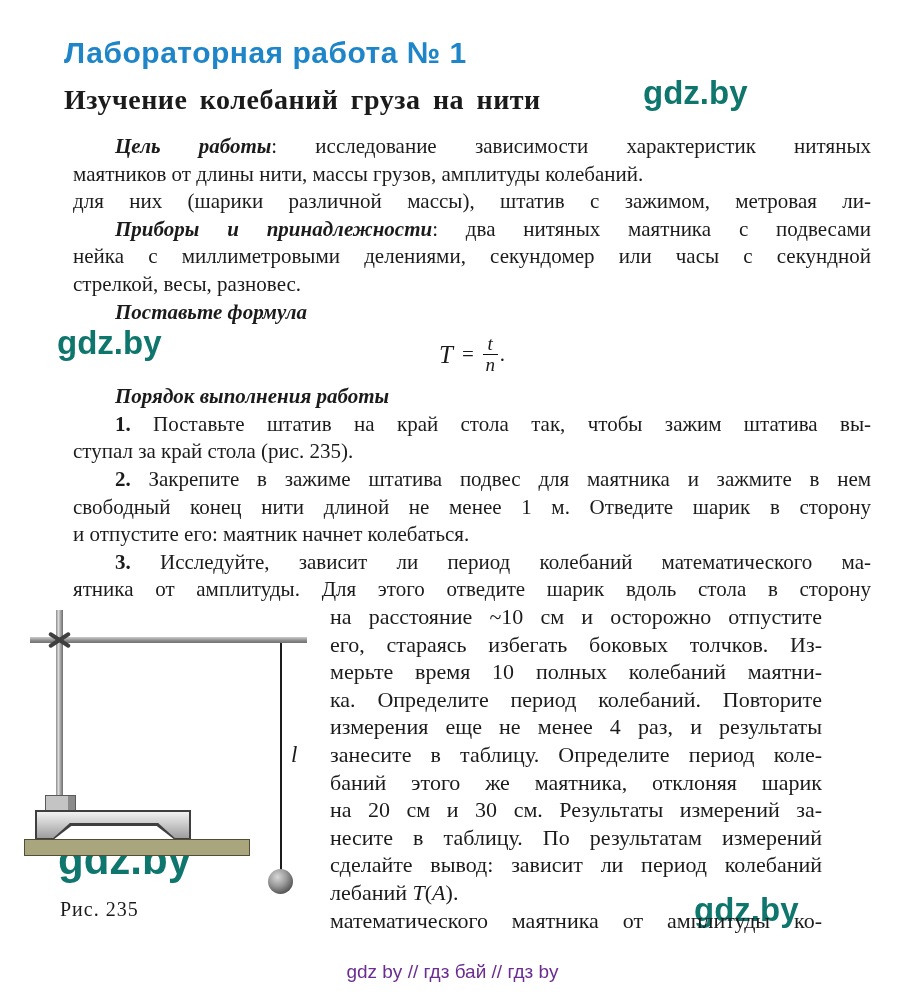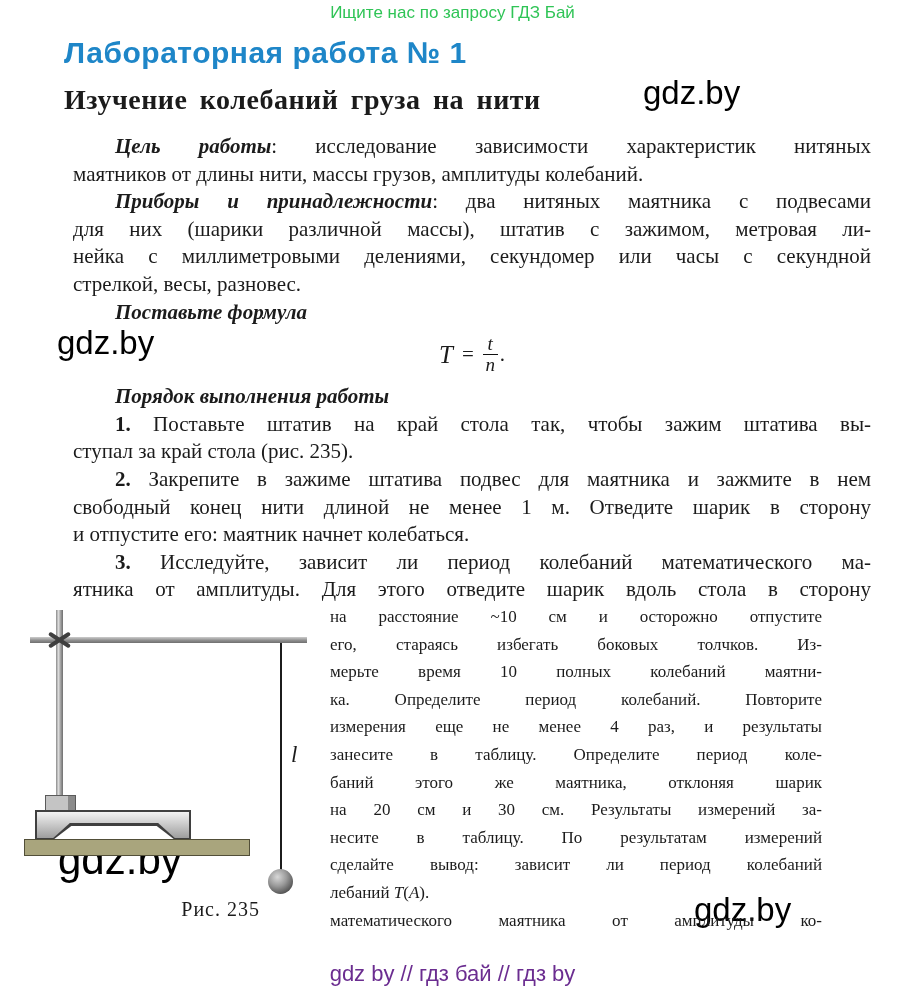--- a/index.html
+++ b/index.html
@@ -4,28 +4,28 @@
 <style>
   html,body{margin:0;padding:0;background:#fff;}
   .page{position:relative;width:905px;height:992px;background:#ffffff;overflow:hidden;
         font-family:"Liberation Serif",serif;color:#1b1b1b;}
   .promo{position:absolute;top:3px;left:0;right:0;text-align:center;
          font-family:"Liberation Sans",sans-serif;font-size:17px;color:#2fc456;}
   .lab-title{position:absolute;left:64px;top:36px;font-family:"Liberation Sans",sans-serif;
          font-weight:700;font-size:30px;color:#1e86c8;letter-spacing:0.5px;}
   .subject{position:absolute;left:64px;top:84px;font-weight:700;font-size:28px;
          letter-spacing:0.5px;word-spacing:5px;}
-  .wm{position:absolute;font-family:"Liberation Sans",sans-serif;color:#000000;
-         font-size:33px;font-weight:400;}
+  .wm{position:absolute;font-family:"Liberation Sans",sans-serif;color:#0f766e;
+         font-size:33px;font-weight:700;}
   .wm-top{left:643px;top:74px;}
   .wm-mid{left:57px;top:324px;}
   .wm-fig{left:58px;top:836px;font-size:42px;}
   .wm-bottom{left:694px;top:891px;}
   .body-col{position:absolute;left:25px;top:133px;width:798px;font-size:21px;margin-left:48px;}
-  .right-col{position:absolute;left:330px;top:603px;width:492px;font-size:17px;}
+  .right-col{position:absolute;left:330px;top:603px;width:492px;font-size:22px;}
   .line{height:27.6px;line-height:27.6px;white-space:nowrap;}
   .j{text-align:justify;text-align-last:justify;}
   .indent{padding-left:42px;}
   .lead{font-weight:700;font-style:italic;}
   .stepnum{font-weight:700;}
   .subhead{font-weight:700;font-style:italic;padding-left:42px;height:27.6px;line-height:27.6px;}
   
   .formula-row{height:57px;display:flex;align-items:center;justify-content:center;}
   .formula{display:inline-flex;align-items:center;}
   .f-T{font-style:italic;font-size:25px;}
@@ -50,47 +50,46 @@
   .base{position:absolute;left:15px;top:212px;width:156px;height:30px;box-sizing:border-box;
         background:linear-gradient(to bottom,#f2f2f2,#9e9e9e);border:2px solid #3f3f3f;}
   .cut-outline{position:absolute;left:31px;top:225px;width:126px;height:17px;background:#3f3f3f;
         clip-path:polygon(15% 0,85% 0,100% 100%,0 100%);}
   .cut-fill{position:absolute;left:33px;top:228px;width:122px;height:14px;background:#ffffff;
         clip-path:polygon(15% 0,85% 0,100% 100%,0 100%);}
   .board{position:absolute;left:4px;top:241px;width:226px;height:17px;box-sizing:border-box;
         background:#a9a57d;border:1.5px solid #514e38;}
   .ball{position:absolute;left:248px;top:271px;width:25px;height:25px;border-radius:50%;
         background:radial-gradient(circle at 38% 32%,#d8d8d8,#9a9a9a 40%,#555 75%,#333);}
-  .caption{position:absolute;left:40px;top:300px;width:200px;text-align:right;
+  .caption{position:absolute;left:40px;top:300px;width:200px;text-align:left;
         font-size:20px;letter-spacing:1px;}
   .footer{position:absolute;left:0;right:0;top:961px;text-align:center;
-        font-family:"Liberation Sans",sans-serif;font-size:22px;color:#6b2d90;}
+        font-family:"Liberation Sans",sans-serif;font-size:19px;color:#6b2d90;}
 </style>
 </head>
 <body>
 
 <div class="page">
 
-  <div class="promo">Ищите нас по запросу ГДЗ Бай</div>
 
   <div class="lab-title">Лабораторная работа № 1</div>
 
   <div class="subject">Изучение колебаний груза на нити</div>
 
   <div class="wm wm-top">gdz.by</div>
   <div class="wm wm-mid">gdz.by</div>
   <div class="wm wm-fig">gdz.by</div>
   <div class="wm wm-bottom">gdz.by</div>
 
   <div class="body-col">
     <div class="line j indent"><span class="lead">Цель работы</span><span>: исследование зависимости характеристик нитяных</span></div>
     <div class="line">маятников от длины нити, массы грузов, амплитуды колебаний.</div>
 
+    <div class="line j">для них (шарики различной массы), штатив с зажимом, метровая ли-</div>
     <div class="line j indent"><span class="lead">Приборы и принадлежности</span><span>: два нитяных маятника с подвесами</span></div>
-    <div class="line j">для них (шарики различной массы), штатив с зажимом, метровая ли-</div>
     <div class="line j">нейка с миллиметровыми делениями, секундомер или часы с секундной</div>
     <div class="line">стрелкой, весы, разновес.</div>
 
     <div class="subhead">Поставьте формула</div>
 
     <div class="formula-row">
       <span class="formula">
         <span class="f-T">T</span>
         <span class="f-eq">=</span>
         <span class="frac">

